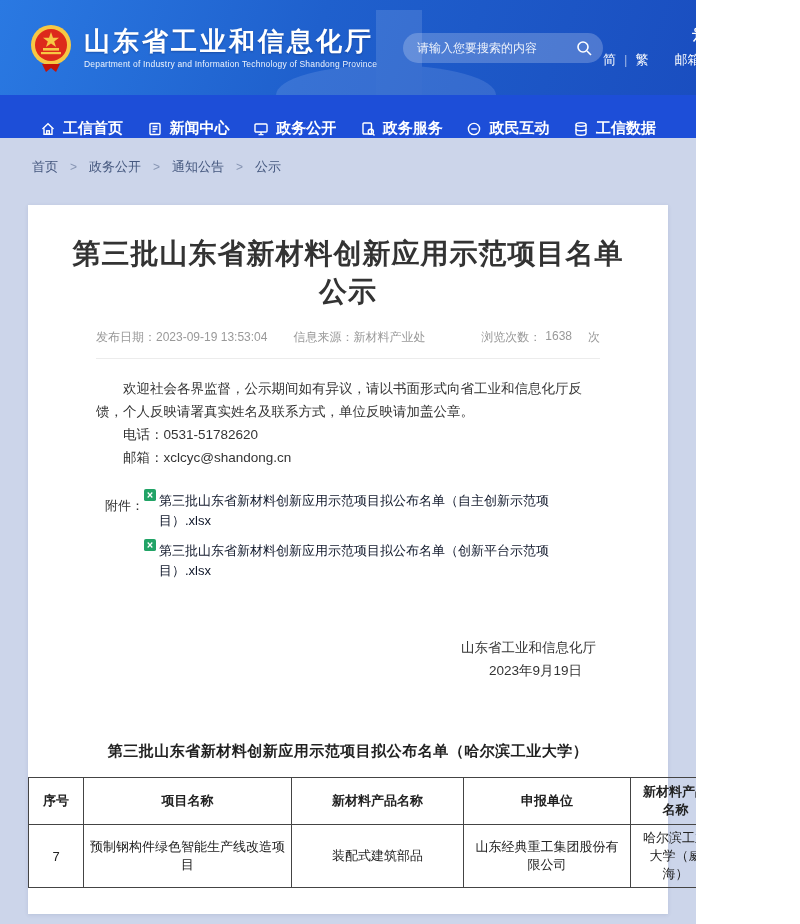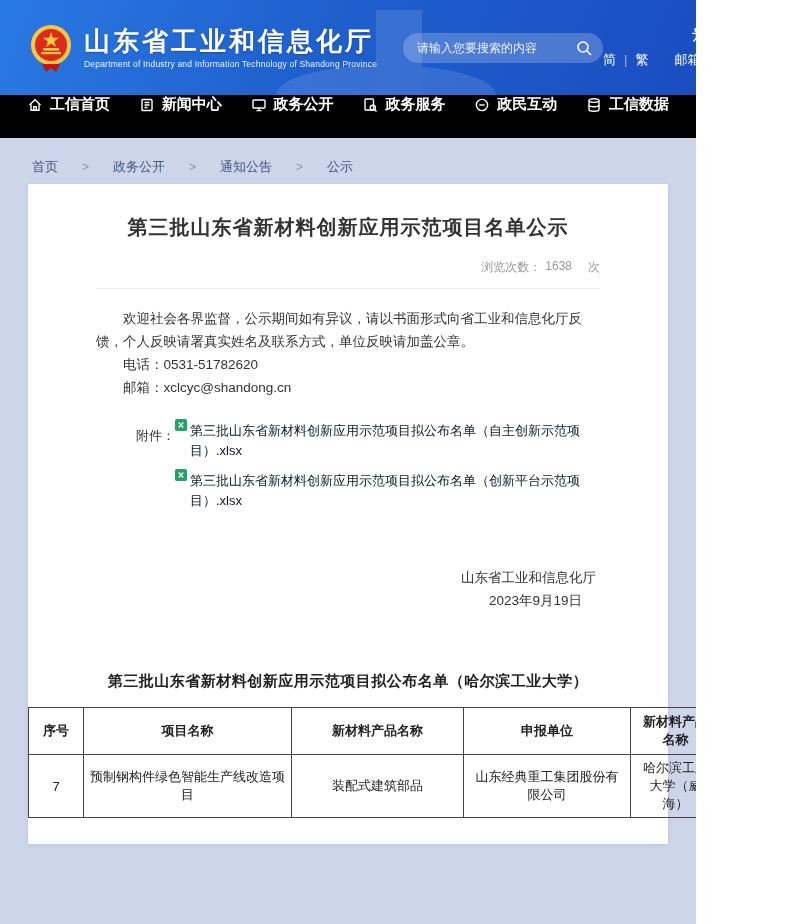--- a/index.html
+++ b/index.html
@@ -30,45 +30,45 @@
   .header-right { margin-left:auto; display:flex; flex-direction:column; align-items:flex-end; gap:7px; z-index:1; }
   .quick-icons { display:flex; gap:14px; }
   .quick-icons .qicon { width:17px; height:17px; cursor:pointer; display:inline-flex; }
   .header-links { display:flex; align-items:center; gap:8px; font-size:13px; white-space:nowrap; }
   .header-links a { color:#fff; text-decoration:none; cursor:pointer; }
   .hl-divider { color:rgba(255,255,255,.55); }
   .hl-gap { width:10px; }
 
   
   .main-nav {
-    height:43px; flex:0 0 43px; background:#000000;
-    display:flex; align-items:flex-start; justify-content:space-between; padding:0 27px;
+    height:43px; flex:0 0 43px; background:#1d4ed8;
+    display:flex; align-items:flex-end; justify-content:space-between; padding:0 40px;
   }
   .nav-item { display:flex; align-items:center; gap:7px; color:#fff; font-size:15px; font-weight:bold; cursor:pointer; white-space:nowrap; }
   .nav-item svg { width:16px; height:16px; }
 
   
   .content { flex:1 1 auto; background:#ccd5ea; }
-  .breadcrumb { padding:20px 0 8px 32px; font-size:13px; color:#44577e; display:flex; gap:24px; align-items:center; }
+  .breadcrumb { padding:20px 0 29px 32px; font-size:13px; color:#44577e; display:flex; gap:12px; align-items:center; }
   .breadcrumb .crumb { cursor:pointer; }
   .breadcrumb .sep { color:#8795b3; font-size:12px; }
 
   .panel { background:#fff; margin:0 28px; padding:30px 0 26px 0; box-shadow:0 1px 4px rgba(40,60,110,.12); }
-  .article-title { text-align:center; font-size:20px; font-weight:bold; color:#333; letter-spacing:1px; padding:0 40px; }
+  .article-title { text-align:center; font-size:28px; font-weight:bold; color:#333; letter-spacing:1px; padding:0 40px; }
   .meta-row { display:flex; margin:18px 68px 0 68px; font-size:12px; color:#999; }
   .meta-left { display:flex; gap:26px; }
   .meta-right { margin-left:auto; display:flex; gap:4px; }
   .meta-right .views-suffix { margin-left:12px; }
   .meta-divider { border:none; border-top:1px solid #ececec; margin:12px 68px 0 68px; }
 
   .article-body { padding:14px 68px 0 68px; font-size:13.5px; color:#333; line-height:23px; }
   .article-body p.indent { text-indent:2em; margin-top:4px; }
   .article-body p.contact { text-indent:2em; }
 
-  .attachments { display:flex; padding:22px 68px 0 108px; font-size:13px; color:#333; }
+  .attachments { display:flex; padding:22px 68px 0 77px; font-size:13px; color:#333; }
   .attach-label { flex:0 0 auto; padding-top:6px; }
   .attach-list { display:flex; flex-direction:column; gap:10px; }
   .attach-item { display:flex; align-items:flex-start; gap:3px; cursor:pointer; }
   .attach-item svg { width:12px; height:12px; margin-top:-2px; }
   .attach-item .attach-name { line-height:20px; color:#0f172a; text-decoration:none; }
 
   .signature { text-align:right; padding-right:72px; font-size:13.5px; color:#333; margin-top:58px; }
   .signature .sig-date { margin-top:5px; padding-right:14px; }
 
   .table-section { margin-top:62px; }
@@ -224,20 +224,24 @@
         <span class="sep">&gt;</span>
         <span class="crumb">通知公告</span>
         <span class="sep">&gt;</span>
         <span class="crumb">公示</span>
       </div>
 
     <main class="panel">
       <h1 class="article-title">第三批山东省新材料创新应用示范项目名单公示</h1>
 
       <div class="meta-row">
+        <div class="meta-left">
+          <span><span>发布日期：</span><span>2023-09-19 13:53:04</span></span>
+          <span><span>信息来源：</span><span>新材料产业处</span></span>
+        </div>
         <div class="meta-right">
           <span>浏览次数：</span>
             <span>1638</span>
             <span class="views-suffix">次</span>
         </div>
       </div>
       <hr class="meta-divider">
 
       <div class="article-body">
         <p class="indent">欢迎社会各界监督，公示期间如有异议，请以书面形式向省工业和信息化厅反馈，个人反映请署真实姓名及联系方式，单位反映请加盖公章。</p>

